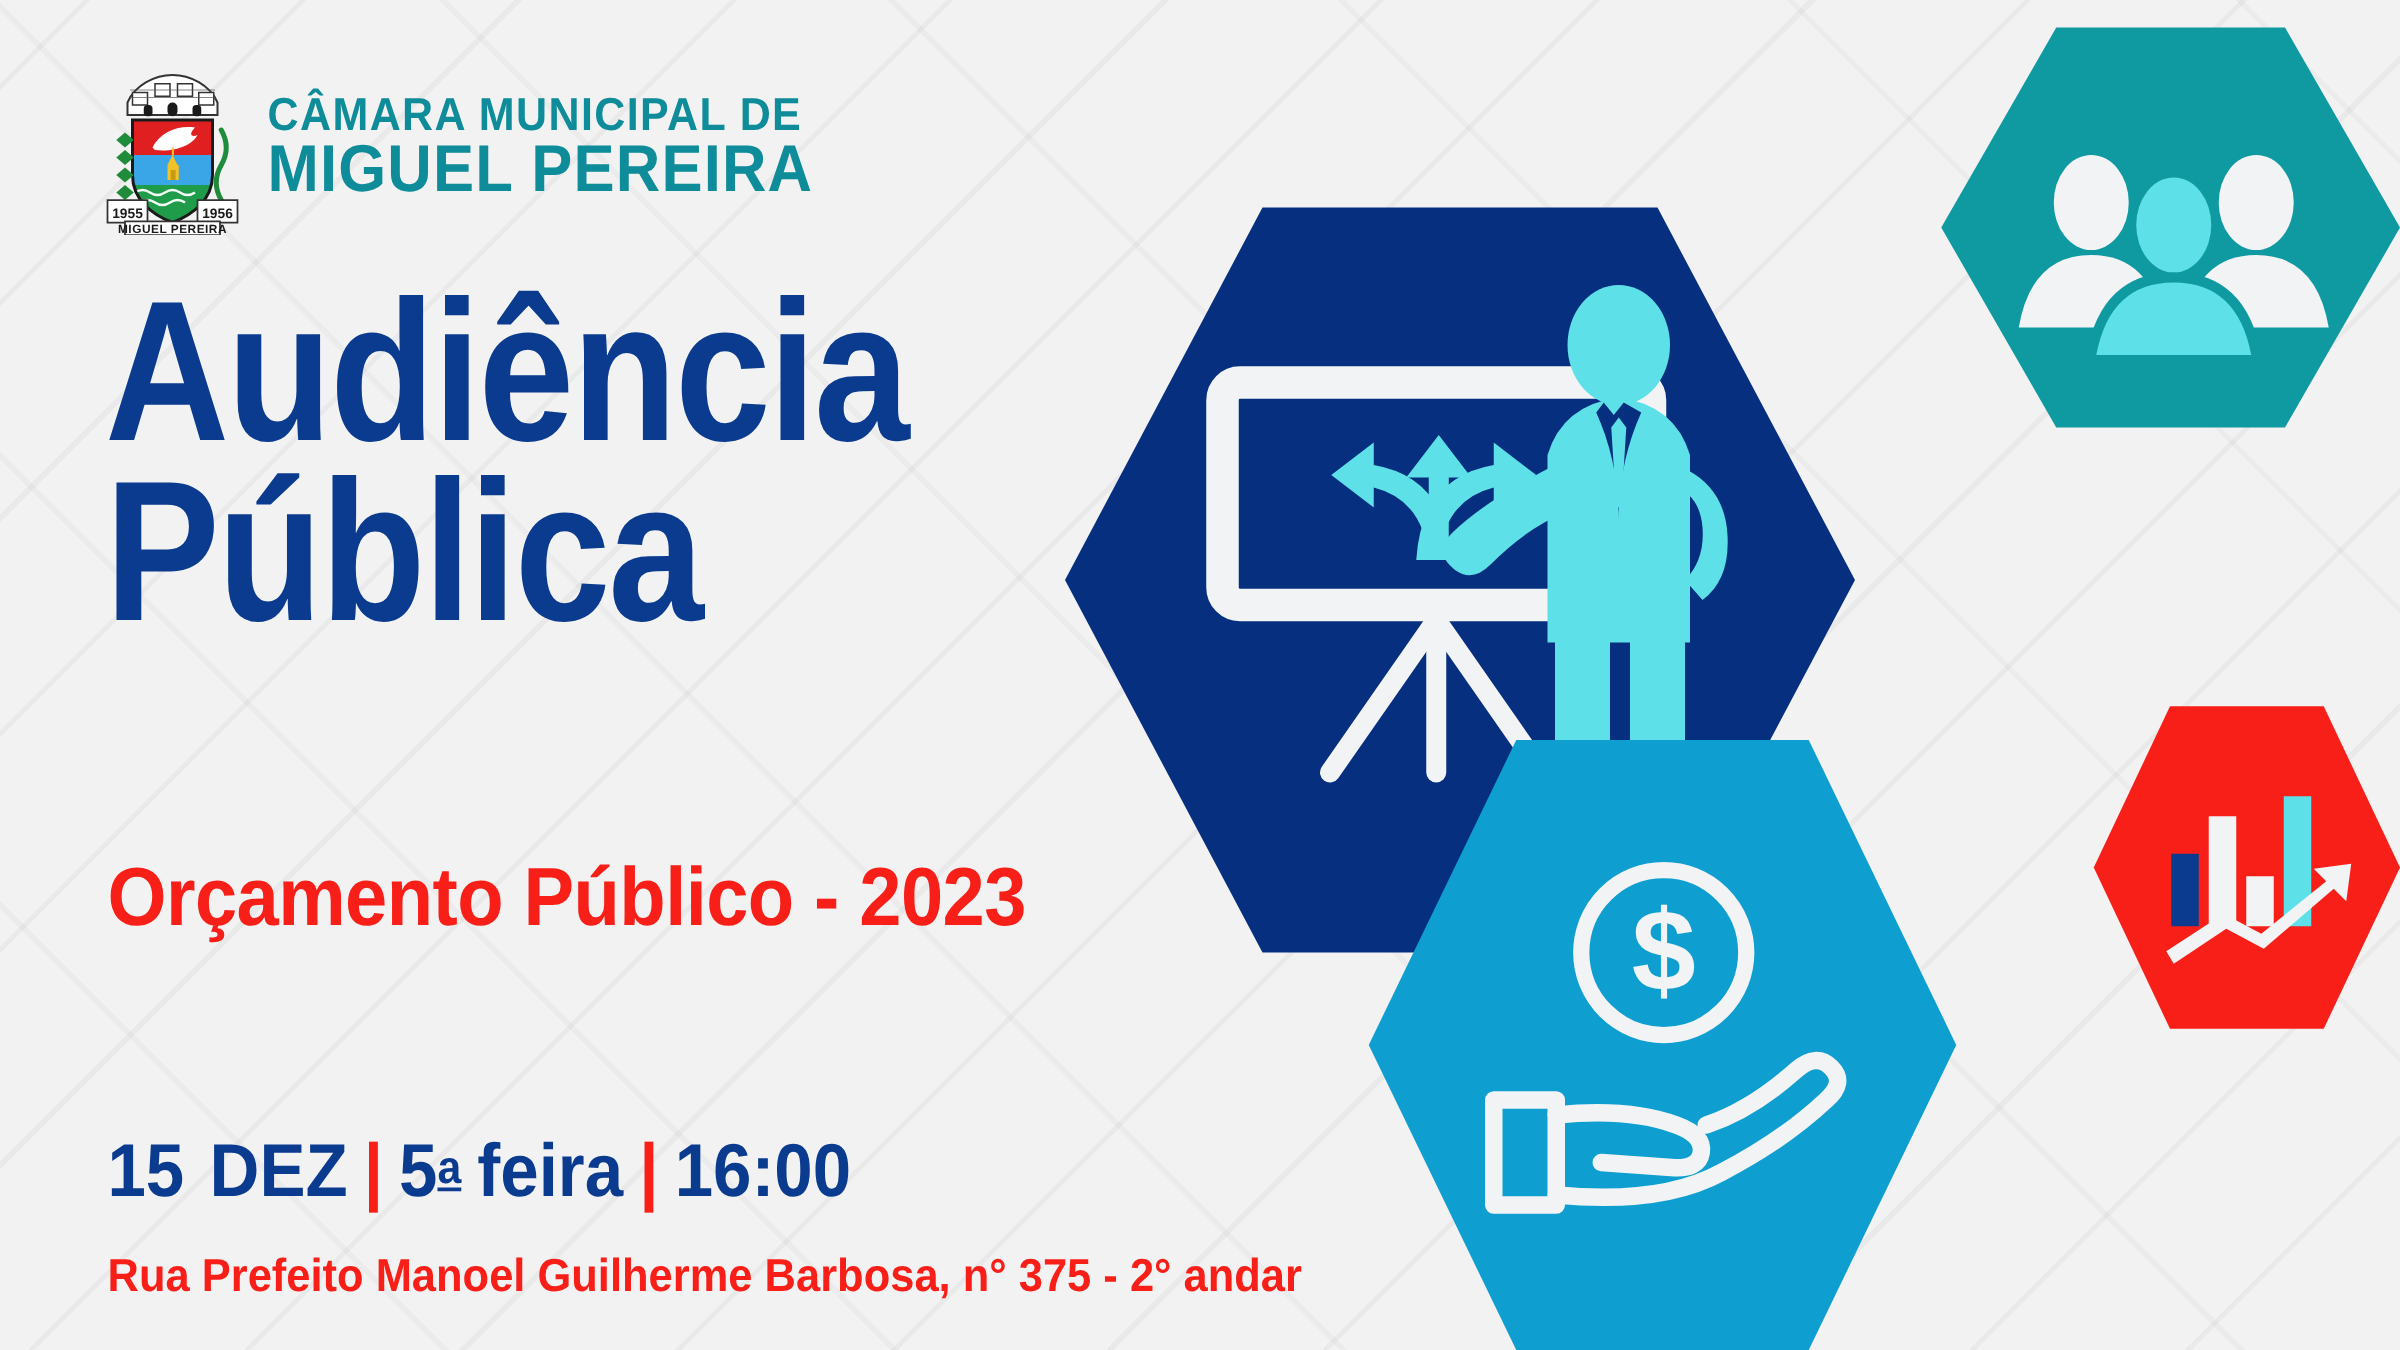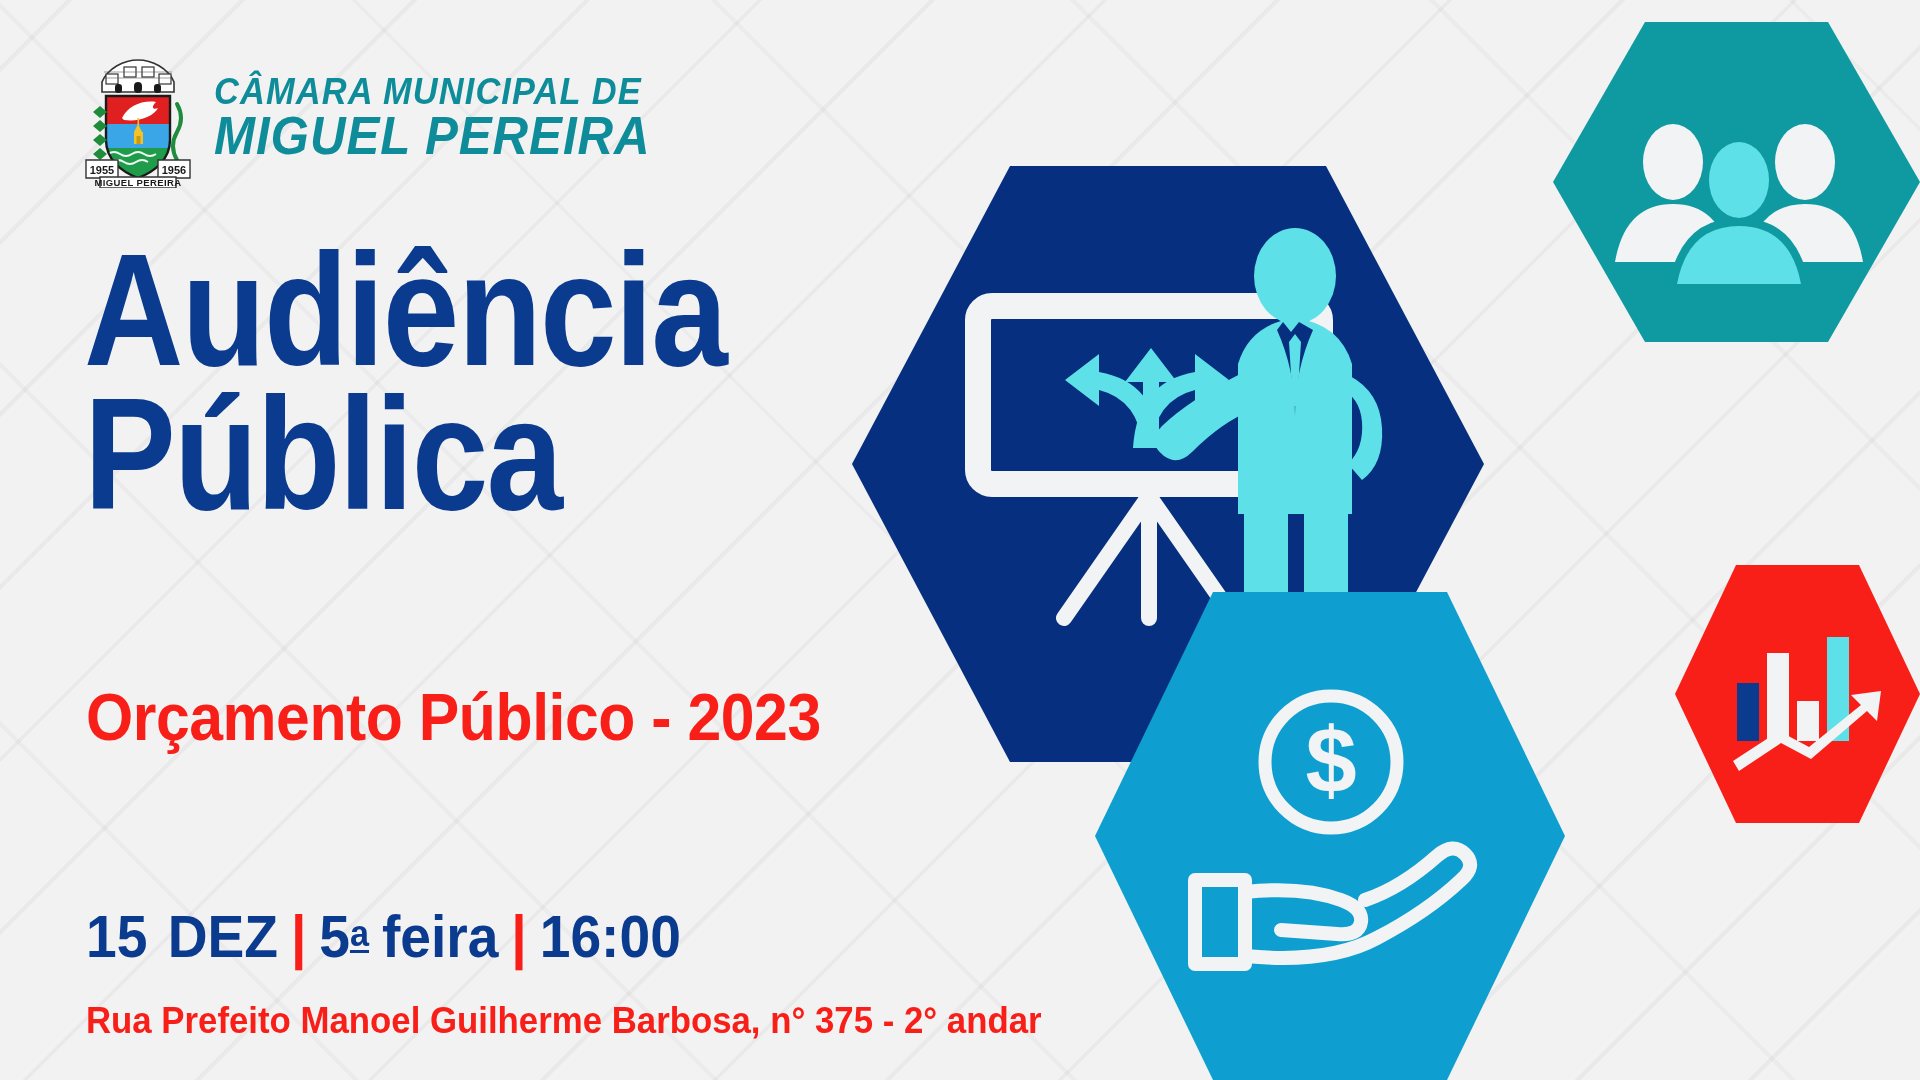--- a/index.html
+++ b/index.html
@@ -13,37 +13,37 @@
   #bg-pattern{
     position:absolute;inset:0;
     background-image:
       repeating-linear-gradient(-45deg, rgba(0,0,0,0) 0 118px, rgba(0,0,0,0.035) 118px 122px),
       repeating-linear-gradient(45deg, rgba(0,0,0,0) 0 250px, rgba(0,0,0,0.028) 250px 254px);
     background-color:#f2f2f2;
   }
   
   #header{position:absolute;left:84px;top:48px;display:flex;align-items:center;gap:22px;}
   #crest{width:108px;height:140px;flex:0 0 auto;}
-  #org-name{line-height:0.96;font-style:italic;}
+  #org-name{line-height:0.96;}
   #org-line1{
     font-size:37px;font-weight:bold;letter-spacing:1.2px;
     color:#0e8c99;
     font-family:"Liberation Sans Narrow","Liberation Sans",sans-serif;
     transform:scaleX(0.93);transform-origin:left center;
     white-space:nowrap;
   }
   #org-line2{
     font-size:53px;font-weight:bold;letter-spacing:1px;
     color:#0e8c99;
     font-family:"Liberation Sans Narrow","Liberation Sans",sans-serif;
     transform:scaleX(0.93);transform-origin:left center;
     white-space:nowrap;margin-top:2px;
   }
   
-  #headline{position:absolute;left:84px;top:238px;}
+  #headline{position:absolute;left:84px;top:225px;}
   .headline-line{
     font-size:160px;font-weight:bold;color:#0b3b8f;
     line-height:0.90;letter-spacing:-2px;
     transform:scaleX(0.86);transform-origin:left center;
     white-space:nowrap;
   }
   #subtitle{
     position:absolute;left:86px;top:679px;
     font-size:66px;font-weight:bold;color:#f81f18;
     letter-spacing:-0.5px;white-space:nowrap;

